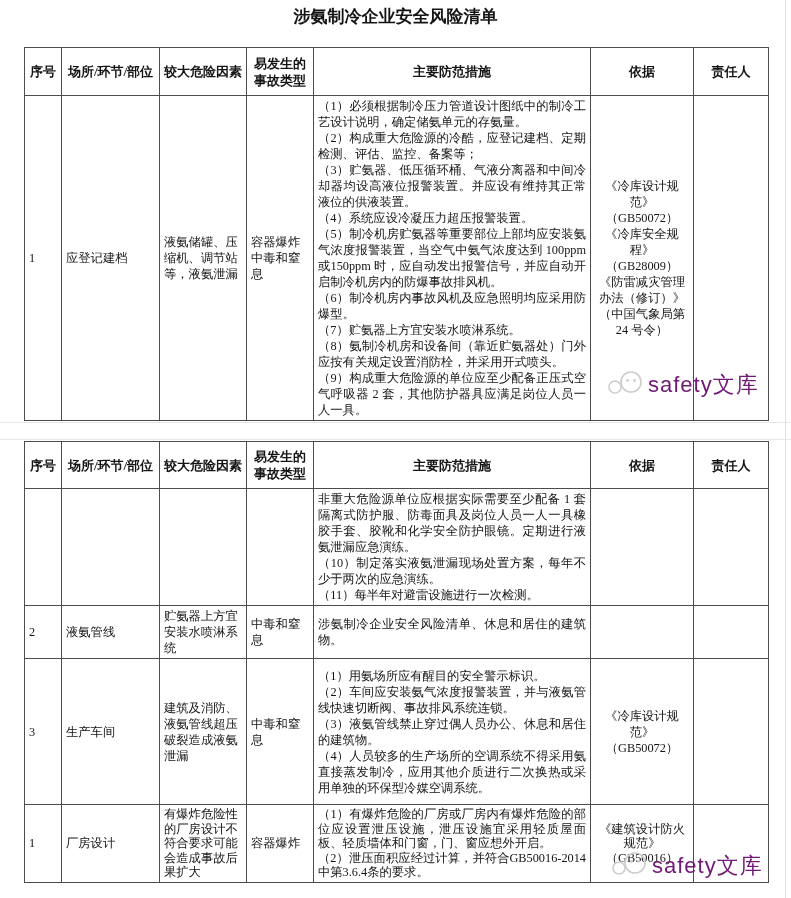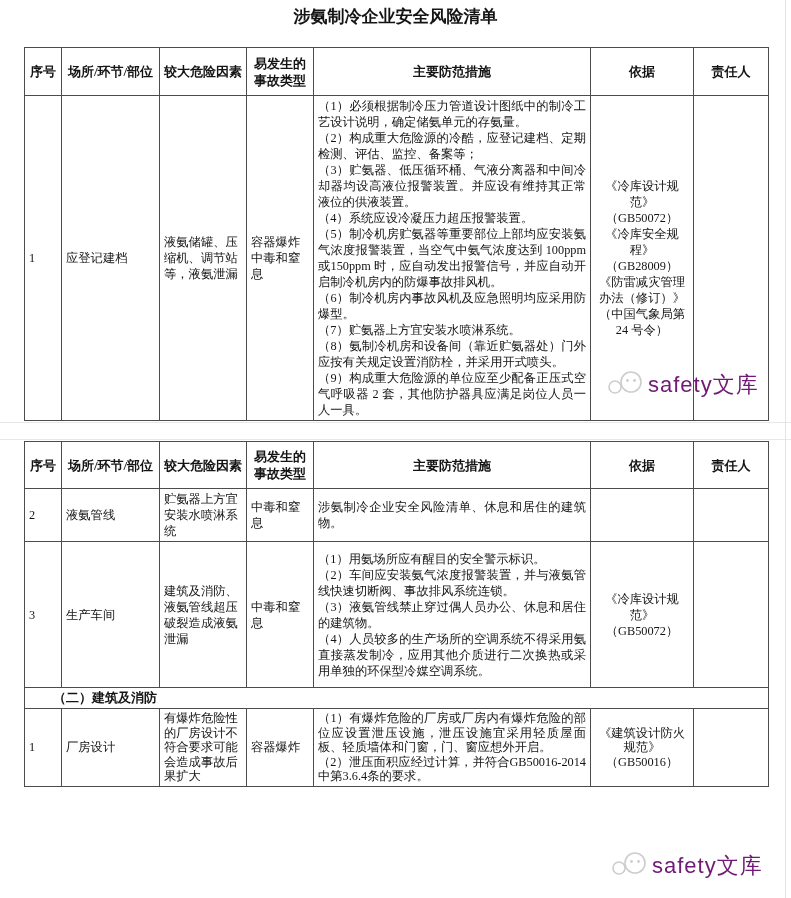--- a/index.html
+++ b/index.html
@@ -117,20 +117,31 @@
   <tbody>
       <tr style="height:47px">
     <th>序号</th>
     <th>场所/环节/部位</th>
     <th>较大危险因素</th>
     <th>易发生的事故类型</th>
     <th>主要防范措施</th>
     <th>依据</th>
     <th>责任人</th>
   </tr>
+  <tr style="height:95px">
+    <td class="c"></td>
+    <td></td>
+    <td></td>
+    <td></td>
+    <td class="measures">非重大危险源单位应根据实际需要至少配备 1 套隔离式防护服、防毒面具及岗位人员一人一具橡胶手套、胶靴和化学安全防护眼镜。定期进行液氨泄漏应急演练。
+（10）制定落实液氨泄漏现场处置方案，每年不少于两次的应急演练。
+（11）每半年对避雷设施进行一次检测。</td>
+    <td></td>
+    <td></td>
+  </tr>
   <tr style="height:47px">
     <td class="c">2</td>
     <td class="c">液氨管线</td>
     <td>贮氨器上方宜安装水喷淋系统</td>
     <td class="c">中毒和窒息</td>
     <td class="measures" style="vertical-align:middle">涉氨制冷企业安全风险清单、休息和居住的建筑物。</td>
     <td></td>
     <td></td>
   </tr>
   <tr style="height:146px">
@@ -138,23 +149,20 @@
     <td class="c">生产车间</td>
     <td>建筑及消防、液氨管线超压破裂造成液氨泄漏</td>
     <td class="c">中毒和窒息</td>
     <td class="measures">（1）用氨场所应有醒目的安全警示标识。
 （2）车间应安装氨气浓度报警装置，并与液氨管线快速切断阀、事故排风系统连锁。
 （3）液氨管线禁止穿过偶人员办公、休息和居住的建筑物。
 （4）人员较多的生产场所的空调系统不得采用氨直接蒸发制冷，应用其他介质进行二次换热或采用单独的环保型冷媒空调系统。</td>
     <td class="basis">《冷库设计规范》
 （GB50072）</td>
     <td></td>
-  </tr>
-  <tr class="section-row" style="height:20px">
-    <td colspan="7">（二）建筑及消防</td>
   </tr>
   <tr class="tight" style="height:66px">
     <td class="c">1</td>
     <td class="c">厂房设计</td>
     <td>有爆炸危险性的厂房设计不符合要求可能会造成事故后果扩大</td>
     <td class="c">容器爆炸</td>
     <td class="measures">（1）有爆炸危险的厂房或厂房内有爆炸危险的部位应设置泄压设施，泄压设施宜采用轻质屋面板、轻质墙体和门窗，门、窗应想外开启。
 （2）泄压面积应经过计算，并符合GB50016-2014中第3.6.4条的要求。</td>
     <td class="basis">《建筑设计防火规范》（GB50016）</td>
     <td></td>

